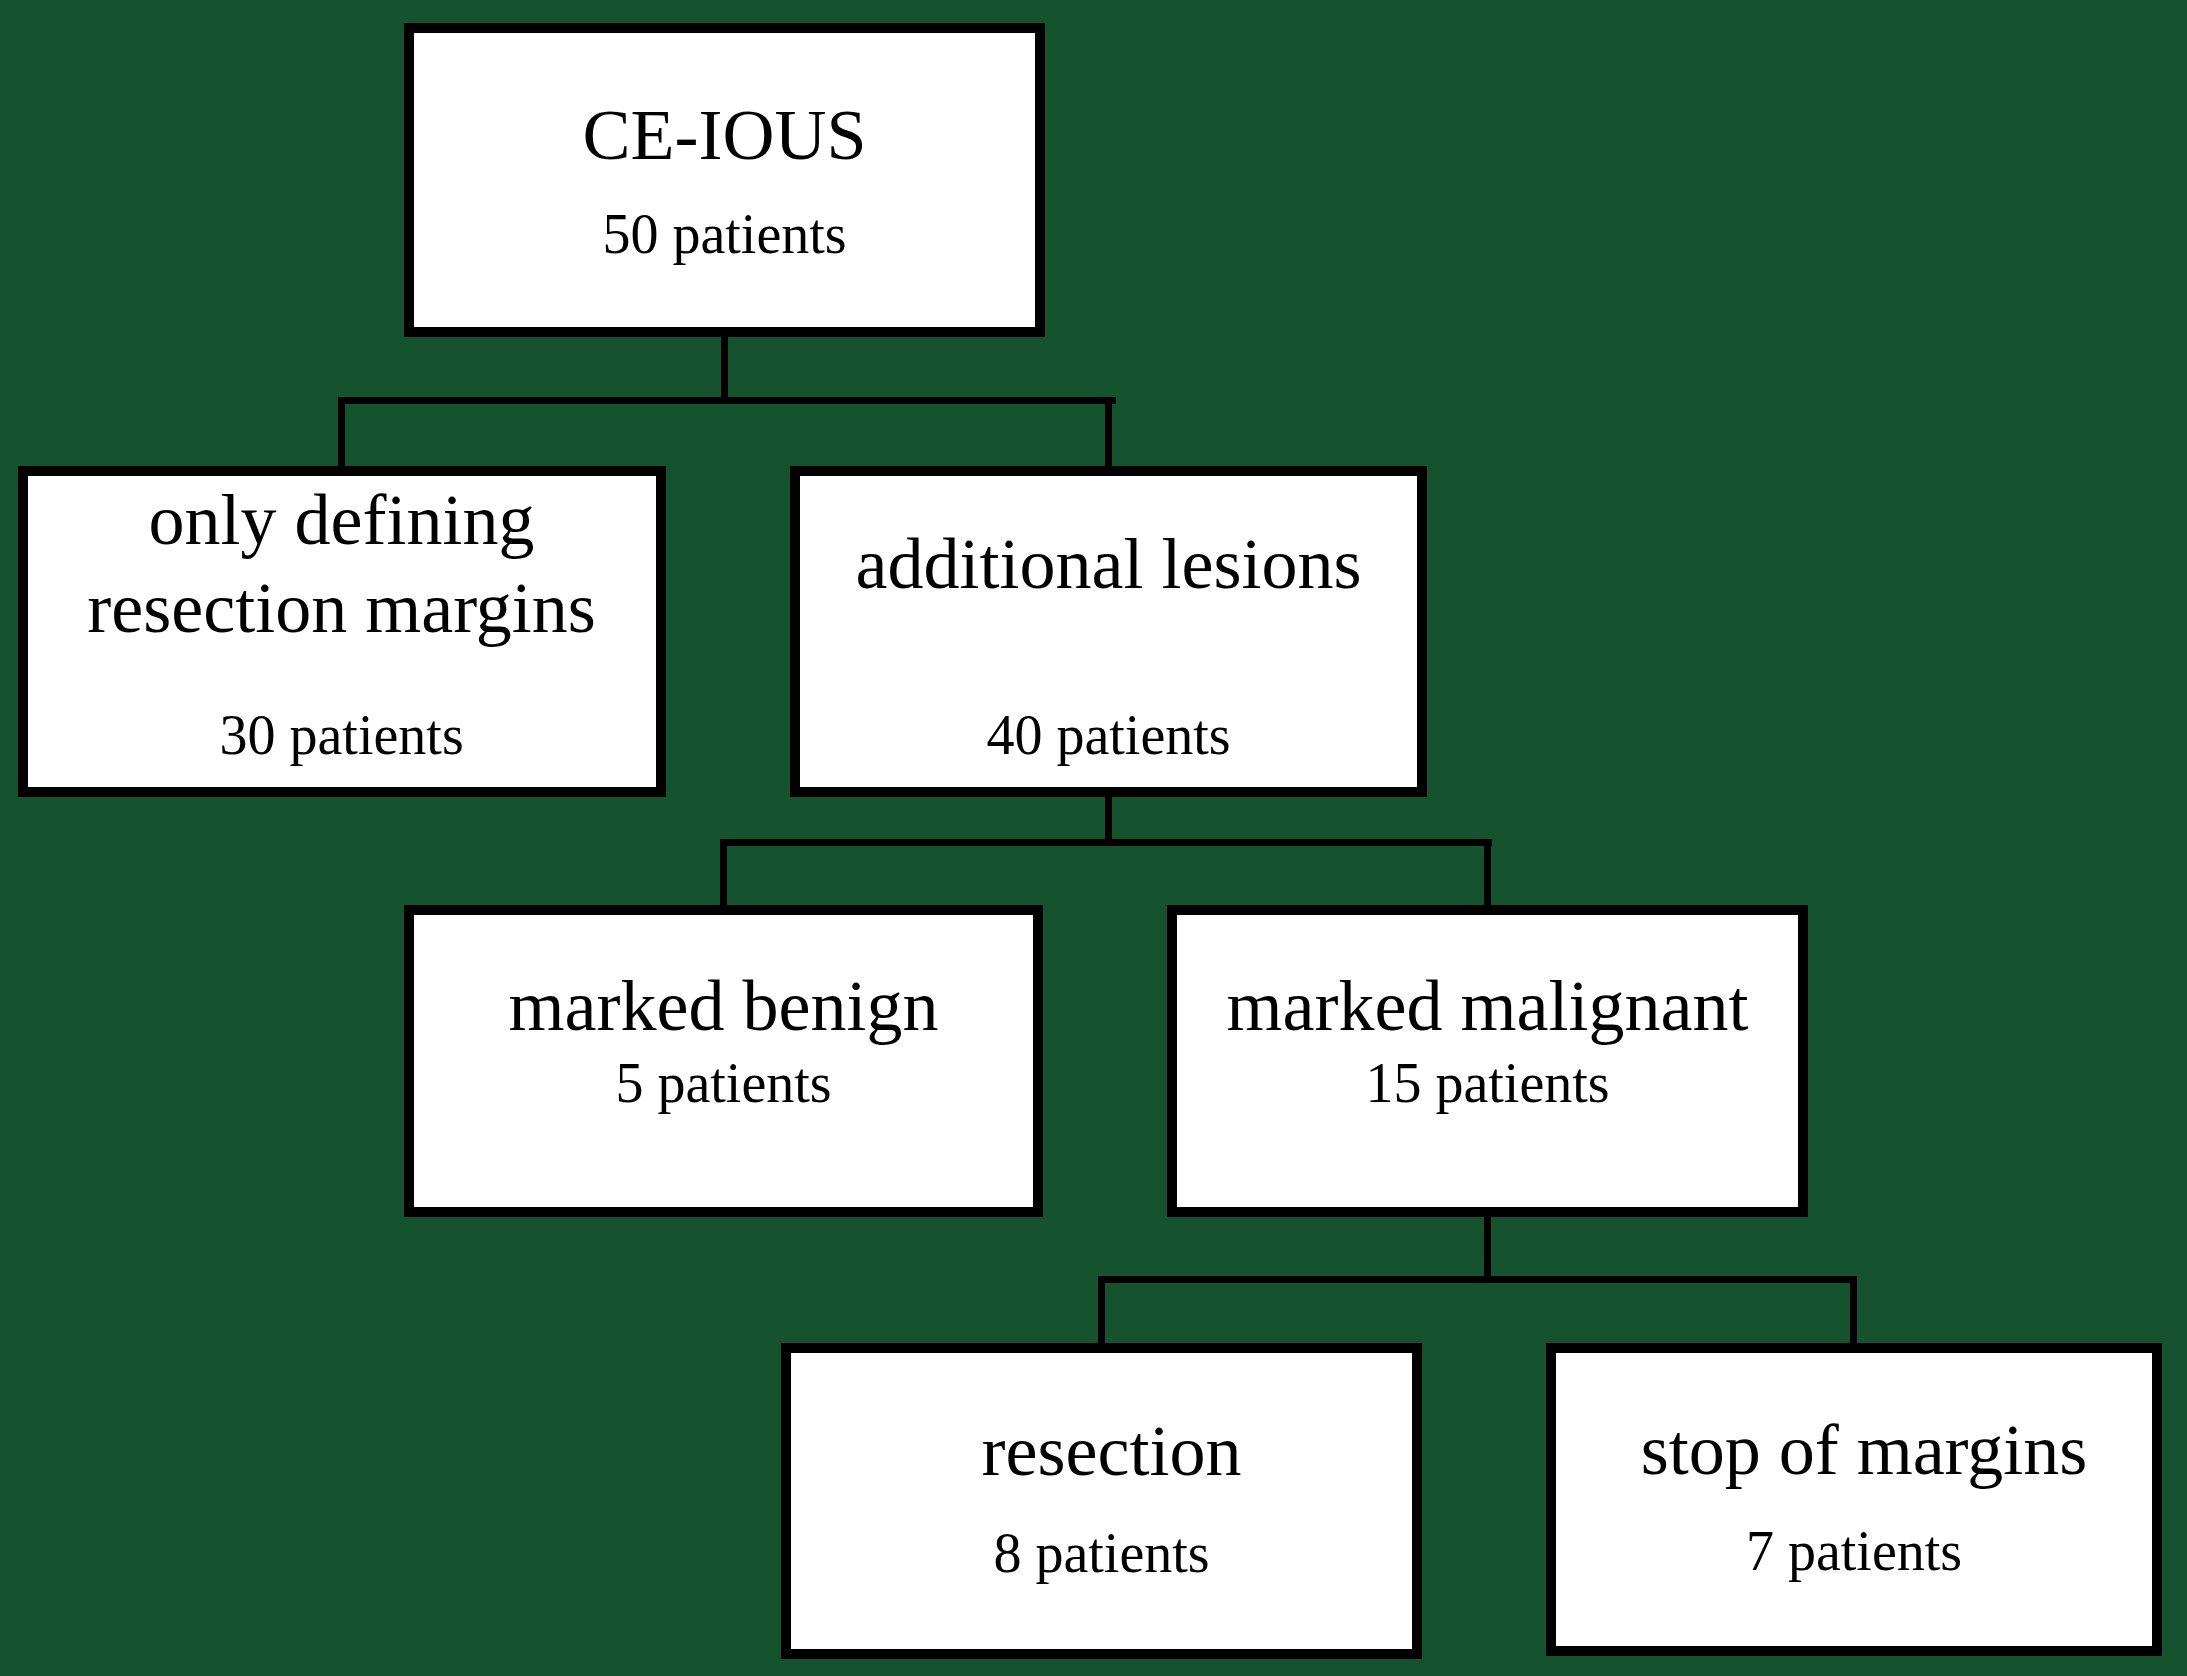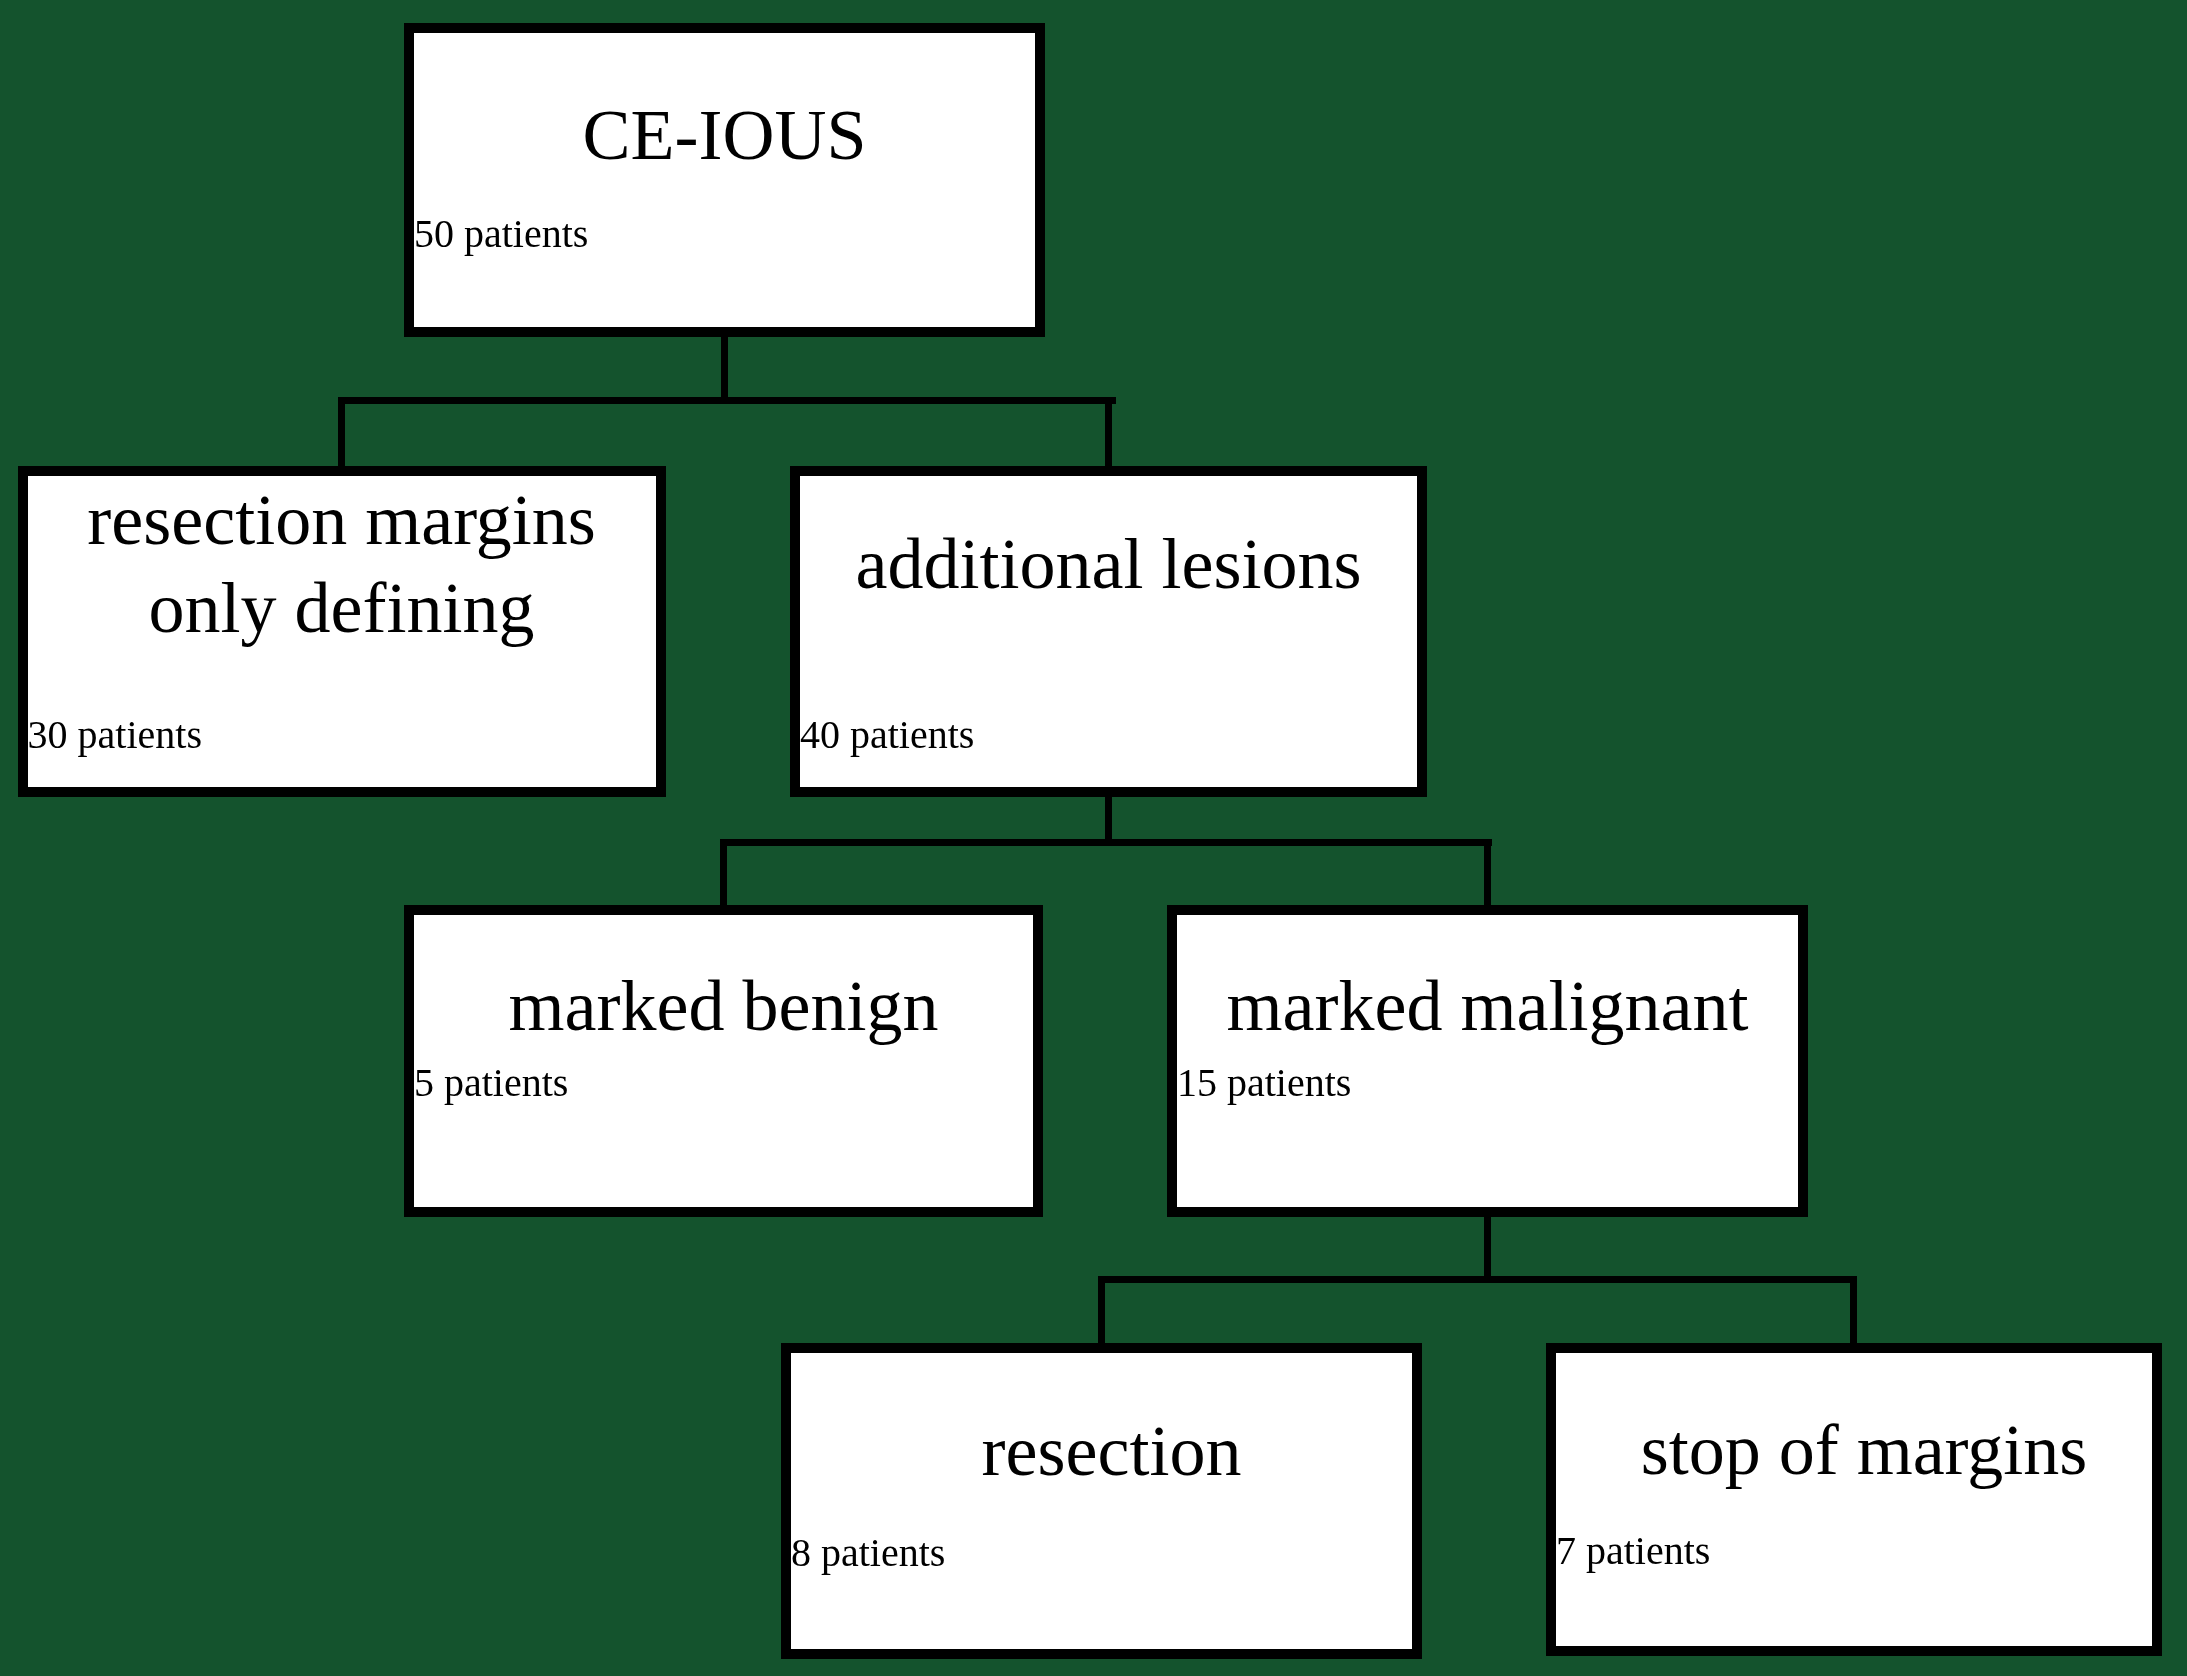--- a/index.html
+++ b/index.html
@@ -23,22 +23,22 @@
     left: 0; right: 0;
     text-align: center;
     font-size: 72px;
     line-height: 1.22;
     transform: translateY(-50%);
     white-space: nowrap;
   }
   .node .patients {
     position: absolute;
     left: 0; right: 0;
-    text-align: left;
-    font-size: 40px;
+    text-align: center;
+    font-size: 56px;
     line-height: 1;
     transform: translateY(-50%);
     white-space: nowrap;
   }
   .line { position: absolute; background: #000000; }
 
   
   .n-ceious    { left:  404px; top:   23px; width: 641px; height: 314px; }
   .n-margins   { left:   17.6px; top:  466px; width: 648px; height: 331px; }
   .n-lesions   { left:  790px; top:  466px; width: 637px; height: 331px; }
@@ -91,22 +91,22 @@
   <div class="line c3c"></div>
   <div class="line c3d"></div>
 
   <div class="node n-ceious">
     <div class="title">CE-IOUS</div>
     <div class="patients">50 patients</div>
   </div>
 
   <div class="node n-margins">
     <div class="title">
+      <div>only defining</div>
       <div>resection margins</div>
-      <div>only defining</div>
     </div>
     <div class="patients">30 patients</div>
   </div>
 
   <div class="node n-lesions">
     <div class="title">
       <div>additional lesions</div>
     </div>
     <div class="patients">40 patients</div>
   </div>

